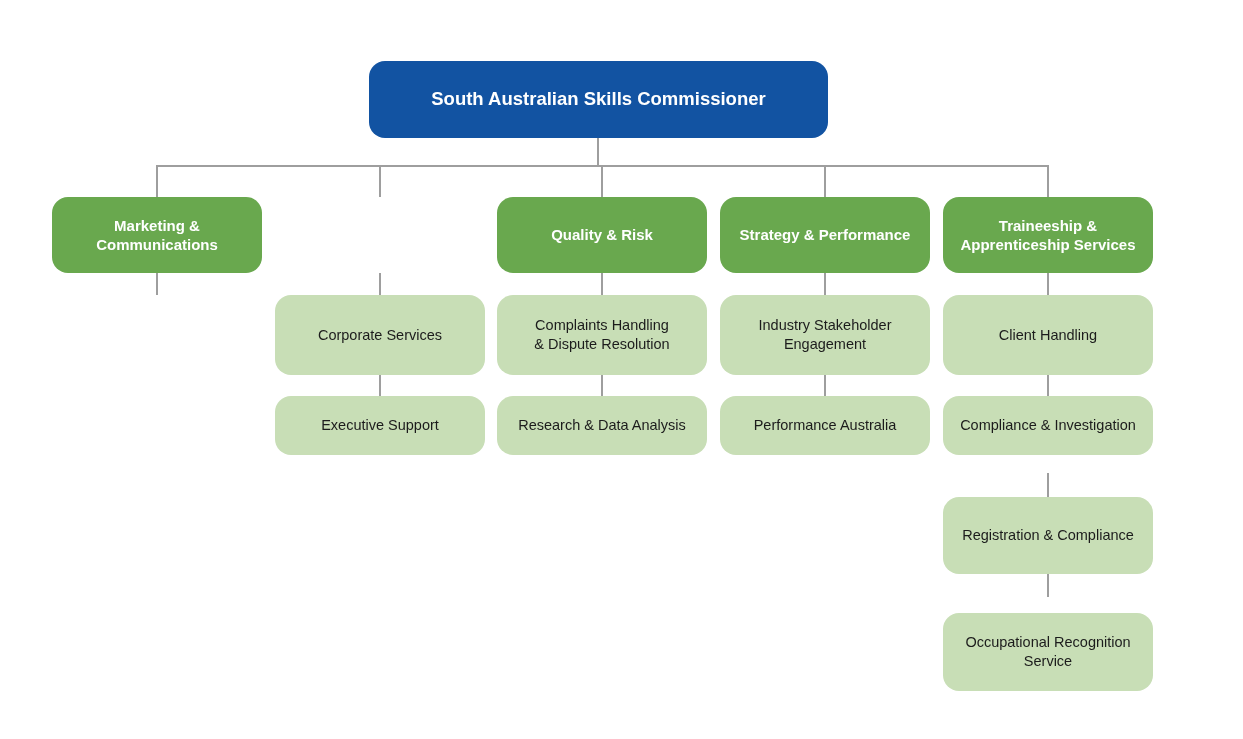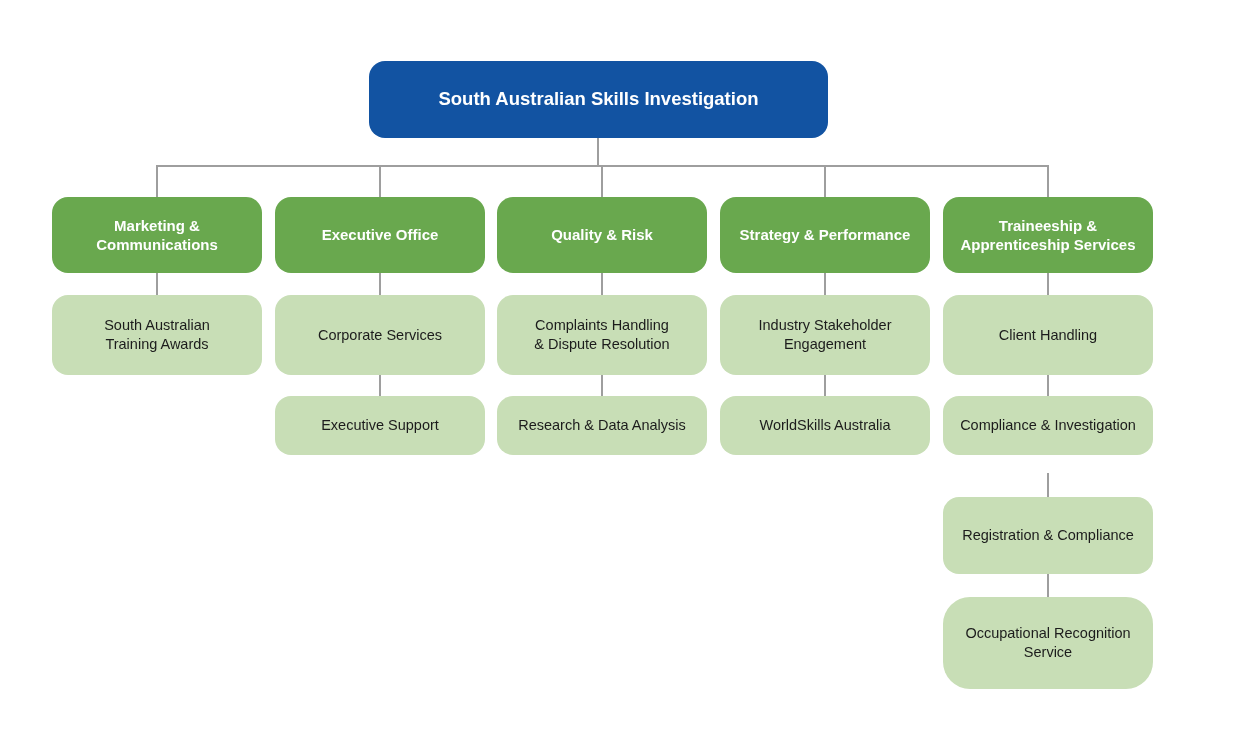--- a/index.html
+++ b/index.html
@@ -56,67 +56,60 @@
   }
   
   .col1 { left: 52px; }
   .col2 { left: 275px; }
   .col3 { left: 497px; }
   .col4 { left: 720px; }
   .col5 { left: 943px; }
   .row1 { top: 295px; height: 80px; }
   .row2 { top: 396px; height: 59px; }
   .row3 { top: 497px; height: 77px; text-align: right; }
-  .row4 { top: 597px; height: 92px; border-radius: 27px; }
+  .row4 { top: 613px; height: 78px; }
 </style>
 </head>
 <body>
 
 <div id="canvas">
 
   <div class="node root">
-    <span>South Australian Skills Investigation</span>
+    <span>South Australian Skills Commissioner</span>
   </div>
 
   <div class="conn" style="left:597px; top:138px; width:2px; height:27px;"></div>
   <div class="conn" style="left:156px; top:165px; width:892px; height:2px;"></div>
   <div class="conn" style="left:156px; top:165px; width:2px; height:32px;"></div>
   <div class="conn" style="left:379px; top:165px; width:2px; height:32px;"></div>
   <div class="conn" style="left:601px; top:165px; width:2px; height:32px;"></div>
   <div class="conn" style="left:824px; top:165px; width:2px; height:32px;"></div>
   <div class="conn" style="left:1047px; top:165px; width:2px; height:32px;"></div>
 
   <div class="node division col1">
     <span>Marketing &amp;
 Communications</span>
-  </div>
-  <div class="node division col2">
-    <span>Executive Office</span>
   </div>
   <div class="node division col3">
     <span>Quality &amp; Risk</span>
   </div>
   <div class="node division col4">
     <span>Strategy &amp; Performance</span>
   </div>
   <div class="node division col5">
     <span>Traineeship &amp;
 Apprenticeship Services</span>
   </div>
 
   <div class="conn" style="left:156px; top:273px; width:2px; height:22px;"></div>
   <div class="conn" style="left:379px; top:273px; width:2px; height:22px;"></div>
   <div class="conn" style="left:601px; top:273px; width:2px; height:22px;"></div>
   <div class="conn" style="left:824px; top:273px; width:2px; height:22px;"></div>
   <div class="conn" style="left:1047px; top:273px; width:2px; height:22px;"></div>
 
-  <div class="node unit col1 row1">
-    <span>South Australian
-Training Awards</span>
-  </div>
   <div class="node unit col2 row1">
     <span>Corporate Services</span>
   </div>
   <div class="node unit col3 row1">
     <span>Complaints Handling
 &amp; Dispute Resolution</span>
   </div>
   <div class="node unit col4 row1">
     <span>Industry Stakeholder
 Engagement</span>
@@ -130,21 +123,21 @@
   <div class="conn" style="left:824px; top:375px; width:2px; height:21px;"></div>
   <div class="conn" style="left:1047px; top:375px; width:2px; height:21px;"></div>
 
   <div class="node unit col2 row2">
     <span>Executive Support</span>
   </div>
   <div class="node unit col3 row2">
     <span>Research &amp; Data Analysis</span>
   </div>
   <div class="node unit col4 row2">
-    <span>WorldSkills Australia</span>
+    <span>Performance Australia</span>
   </div>
   <div class="node unit col5 row2">
     <span>Compliance &amp; Investigation</span>
   </div>
 
   <div class="conn" style="left:1047px; top:473px; width:2px; height:24px;"></div>
   <div class="node unit col5 row3">
     <span>Registration &amp; Compliance</span>
   </div>
 

